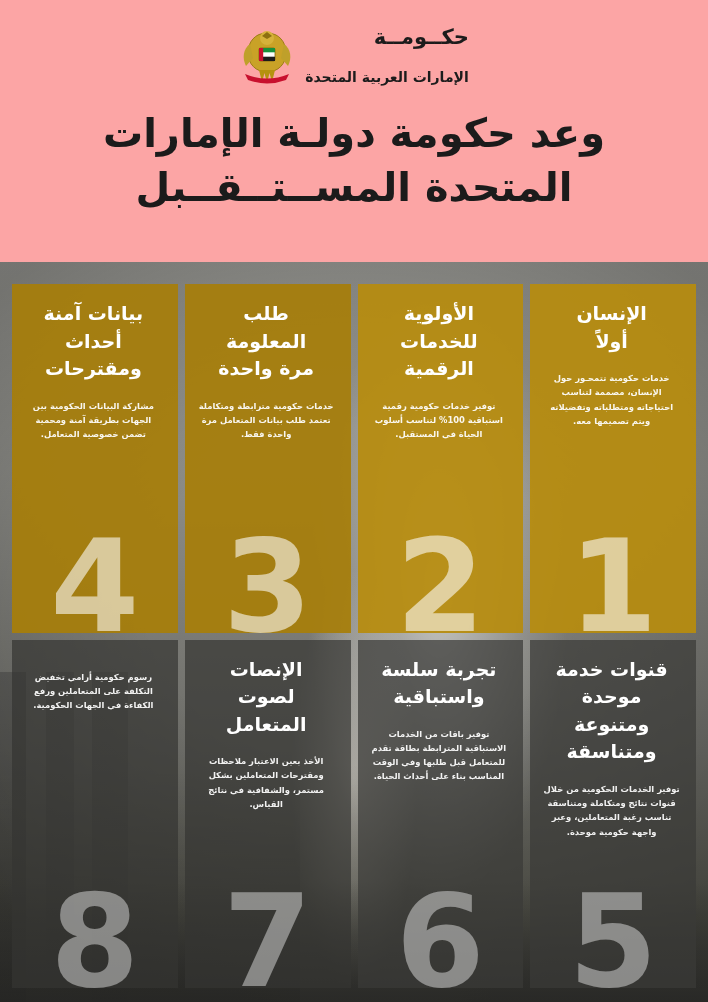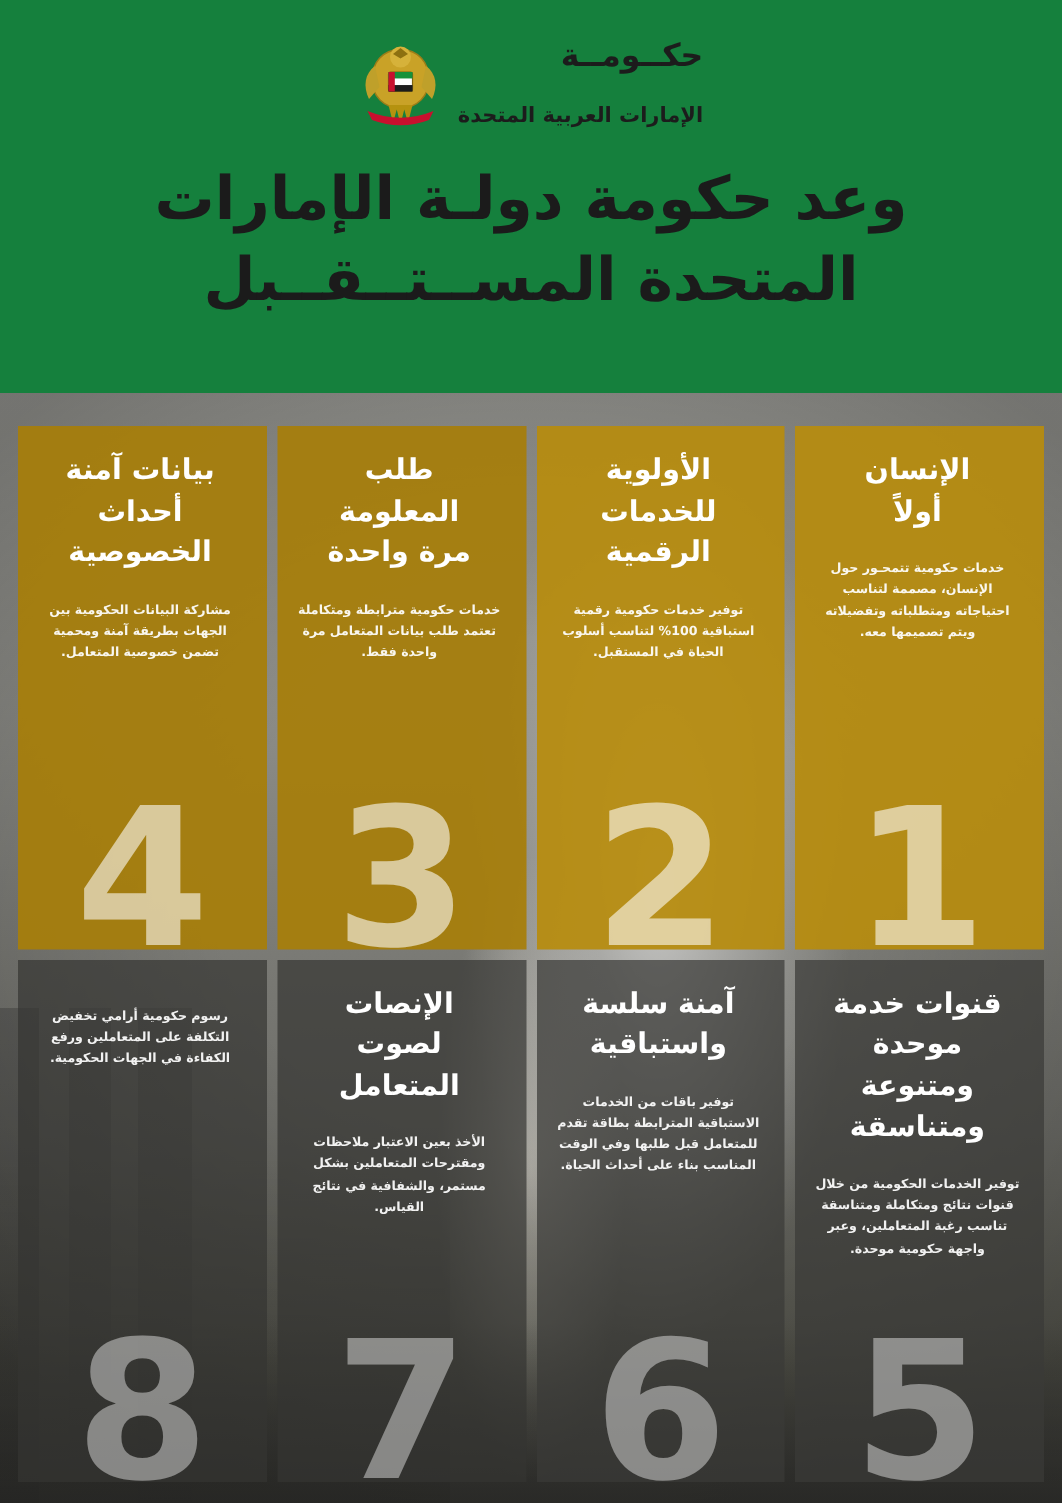--- a/index.html
+++ b/index.html
@@ -11,21 +11,21 @@
     height: 1002px;
     background: #ffffff;
     font-family: "DejaVu Sans", "Liberation Sans", sans-serif;
     overflow: hidden;
     position: relative;
   }
 
   
   .header {
     height: 262px;
-    background: #15803d;
+    background: #fca5a5;
     position: relative;
   }
   .emblem-row {
     display: flex;
     flex-direction: row;
     align-items: center;
     justify-content: center;
     gap: 10px;
     padding-top: 22px;
   }
@@ -255,40 +255,40 @@
         <span>مرة واحدة</span>
       </h3>
       <p>خدمات حكومية مترابطة ومتكاملة تعتمد طلب بيانات المتعامل مرة واحدة فقط.</p>
       <div class="num">3</div>
     </div>
 
     <div class="card gold-d">
       <h3>
         <span>بيانات آمنة</span><br>
         <span>أحداث</span><br>
-        <span>الخصوصية</span>
+        <span>ومقترحات</span>
       </h3>
       <p>مشاركة البيانات الحكومية بين الجهات بطريقة آمنة ومحمية تضمن خصوصية المتعامل.</p>
       <div class="num">4</div>
     </div>
 
     <div class="card dark">
       <h3>
         <span>قنوات خدمة</span><br>
         <span>موحدة</span><br>
         <span>ومتنوعة</span><br>
         <span>ومتناسقة</span>
       </h3>
       <p>توفير الخدمات الحكومية من خلال قنوات نتائج ومتكاملة ومتناسقة تناسب رغبة المتعاملين، وعبر واجهة حكومية موحدة.</p>
       <div class="num">5</div>
     </div>
 
     <div class="card dark">
       <h3>
-        <span>آمنة سلسة</span><br>
+        <span>تجربة سلسة</span><br>
         <span>واستباقية</span>
       </h3>
       <p>توفير باقات من الخدمات الاستباقية المترابطة بطاقة تقدم للمتعامل قبل طلبها وفي الوقت المناسب بناء على أحداث الحياة.</p>
       <div class="num">6</div>
     </div>
 
     <div class="card dark2">
       <h3>
         <span>الإنصات</span><br>
         <span>لصوت</span><br>

